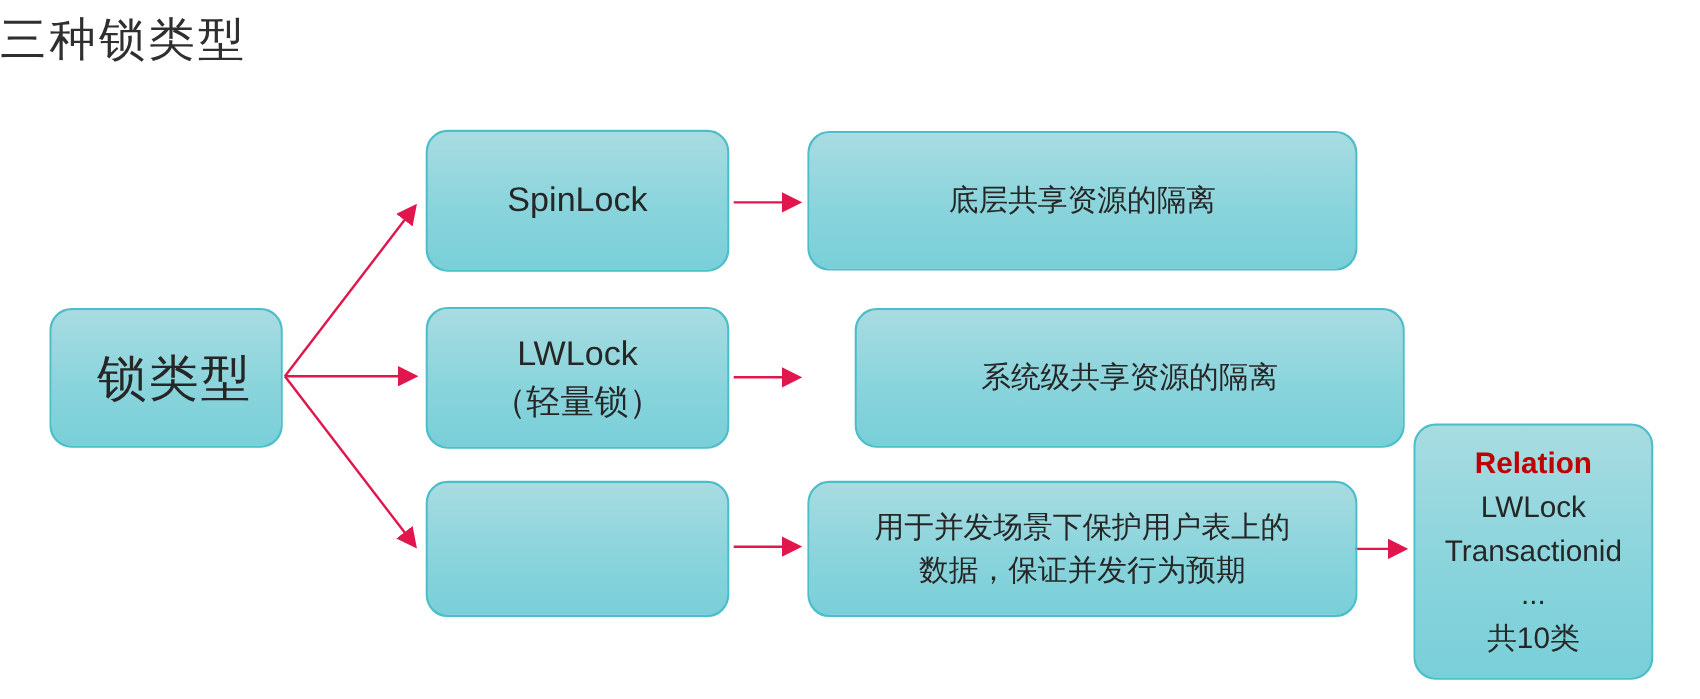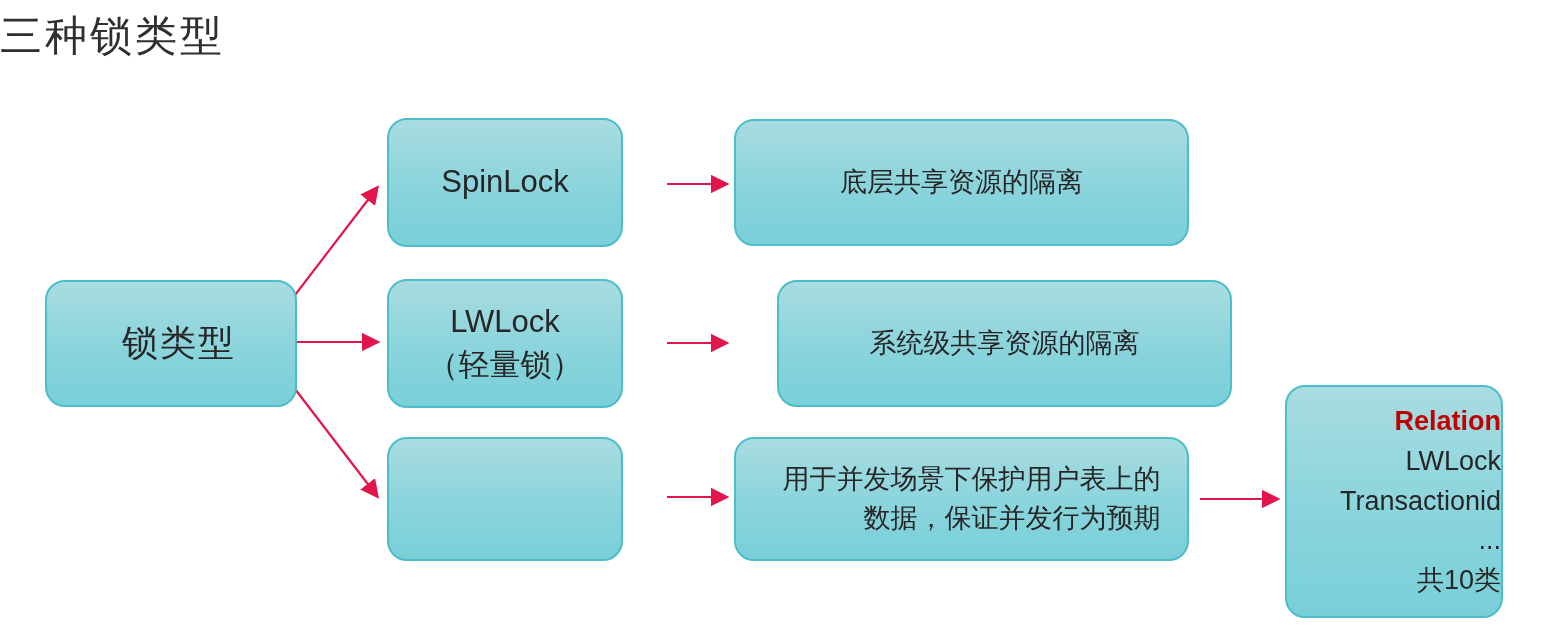--- a/index.html
+++ b/index.html
@@ -28,35 +28,35 @@
     background: linear-gradient(180deg, #a8dce1 0%, #8ad4dc 55%, #79cfd8 100%);
     border: 2px solid #4cbeca;
     display: flex;
     flex-direction: column;
     align-items: center;
     justify-content: center;
     color: #262626;
     text-align: center;
   }
   .node-root {
-    left: 45px; top: 280px; width: 252px; height: 127px;
-    font-size: 36px; letter-spacing: 2px; padding-left: 16px;
+    left: 45px; top: 280px; width: 212px; height: 127px;
+    font-size: 45px; letter-spacing: 2px; padding-left: 16px;
   }
-  .node-mid { left: 387px; width: 236px; height: 129px; font-size: 31px; line-height: 1.38; }
+  .node-mid { left: 387px; width: 276px; height: 129px; font-size: 31px; line-height: 1.38; }
   .node-mid.row-0 { top: 118px; }
   .node-mid.row-1 { top: 279px; }
   .node-mid.row-2 { top: 437px; height: 124px; }
-  .node-right { left: 734px; width: 455px; height: 127px; font-size: 27px; line-height: 1.45; }
+  .node-right { left: 734px; width: 500px; height: 127px; font-size: 27px; line-height: 1.45; }
   .node-right.row-0 { top: 119px; }
   .node-right.row-1 { top: 280px; margin-left: 43px; }
   .node-right.row-2 { top: 437px; height: 124px; }
-  .desc-narrow { display: inline-block; max-width: 398px; text-align: right; }
+  .desc-narrow { display: inline-block; max-width: 398px; }
   .node-relation {
     left: 1285px; top: 385px; width: 218px; height: 233px;
-    font-size: 27px; line-height: 1.47; align-items: flex-end;
+    font-size: 27px; line-height: 1.47;
   }
   .relation-head { font-weight: bold; color: #c00000; }
   .arrow-layer { position: absolute; left: 0; top: 0; width: 1545px; height: 635px; }
 </style>
 </head>
 <body>
 
 <div class="canvas">
 
   <div class="diagram-title">三种锁类型</div>

